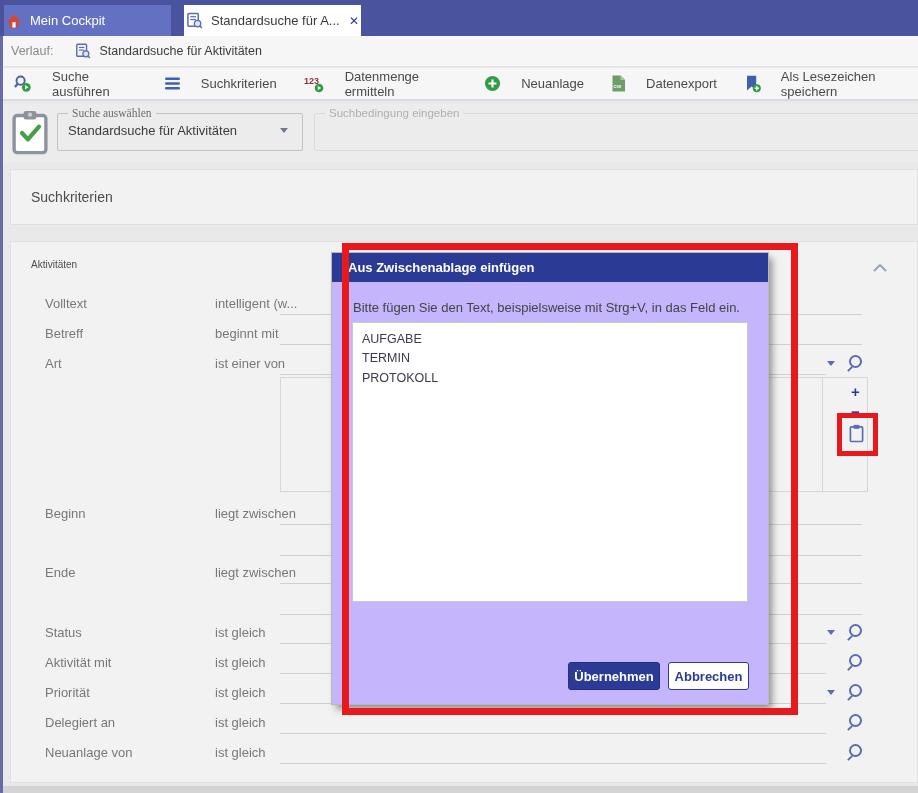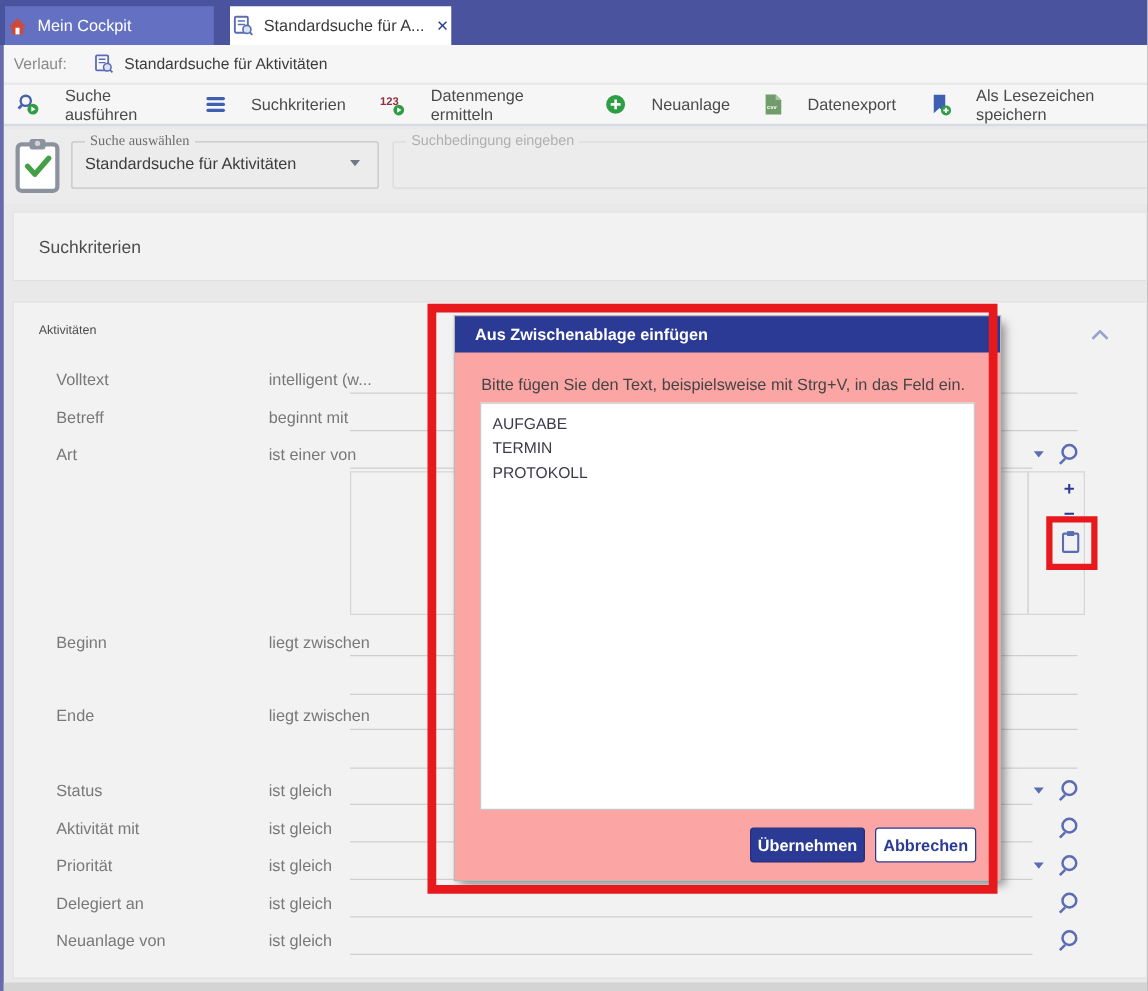--- a/index.html
+++ b/index.html
@@ -52,26 +52,26 @@
   .row .mag{left:849px;top:2px;}
   .mag::after{content:"";position:absolute;width:2px;height:6px;background:#5b6bb4;left:-2px;top:9px;transform:rotate(45deg);}
   
   .listbox{position:absolute;left:280px;top:377px;width:543px;height:115px;border:1px solid #d6d6d6;box-sizing:border-box;}
   .listtools{position:absolute;left:822px;top:377px;width:46px;height:115px;border:1px solid #d6d6d6;box-sizing:border-box;}
   .listtools .pm{position:absolute;left:28px;font-size:15px;font-weight:bold;color:#2b3a94;line-height:14px;}
   .listtools .pm.plus{top:7px;}
   .listtools .pm.minus{top:27px;}
   .listtools .pasteicon{position:absolute;left:26px;top:46px;}
   
-  .dialog{position:absolute;left:364px;top:253px;width:436px;height:451px;background:#fca5a5;z-index:10;
+  .dialog{position:absolute;left:332px;top:253px;width:436px;height:451px;background:#c4b5fd;z-index:10;
           box-shadow:0 0 0 1px #b9b9b9,4px 5px 7px rgba(60,60,60,.55);}
   .dlg-title{position:absolute;left:0;top:0;width:100%;height:29px;background:#2b3a94;color:#ffffff;
              font-size:13px;font-weight:bold;display:flex;align-items:center;padding-left:16px;box-sizing:border-box;}
   .dlg-msg{position:absolute;left:21px;top:47px;font-size:13px;color:#444444;}
-  .dlg-text{position:absolute;left:20px;top:69px;width:396px;height:326px;border:1px solid #c9c9c9;background:#ffffff;
+  .dlg-text{position:absolute;left:20px;top:69px;width:396px;height:280px;border:1px solid #c9c9c9;background:#ffffff;
             resize:none;font-family:"Liberation Sans","DejaVu Sans",sans-serif;font-size:12.5px;color:#3a3a4a;
             line-height:1.55;padding:7px 9px;box-sizing:border-box;outline:none;}
   .dlg-btn{position:absolute;top:409px;height:28px;font-size:13px;font-weight:bold;border-radius:3px;
            display:flex;align-items:center;justify-content:center;box-sizing:border-box;cursor:default;}
   .btn-ok{left:236px;width:92px;background:#2b3a94;color:#ffffff;border:1px solid #24307d;}
   .btn-cancel{left:336px;width:81px;background:#ffffff;color:#2b3a94;border:1px solid #2b3a94;}
   
   .ann{position:absolute;border-style:solid;border-color:#e8191c;z-index:20;pointer-events:none;}
   .ann-dialog{left:342px;top:243px;width:456px;height:472px;border-width:7px;box-sizing:border-box;}
   .ann-paste{left:837px;top:413px;width:41px;height:43px;border-width:5px;box-sizing:border-box;}

